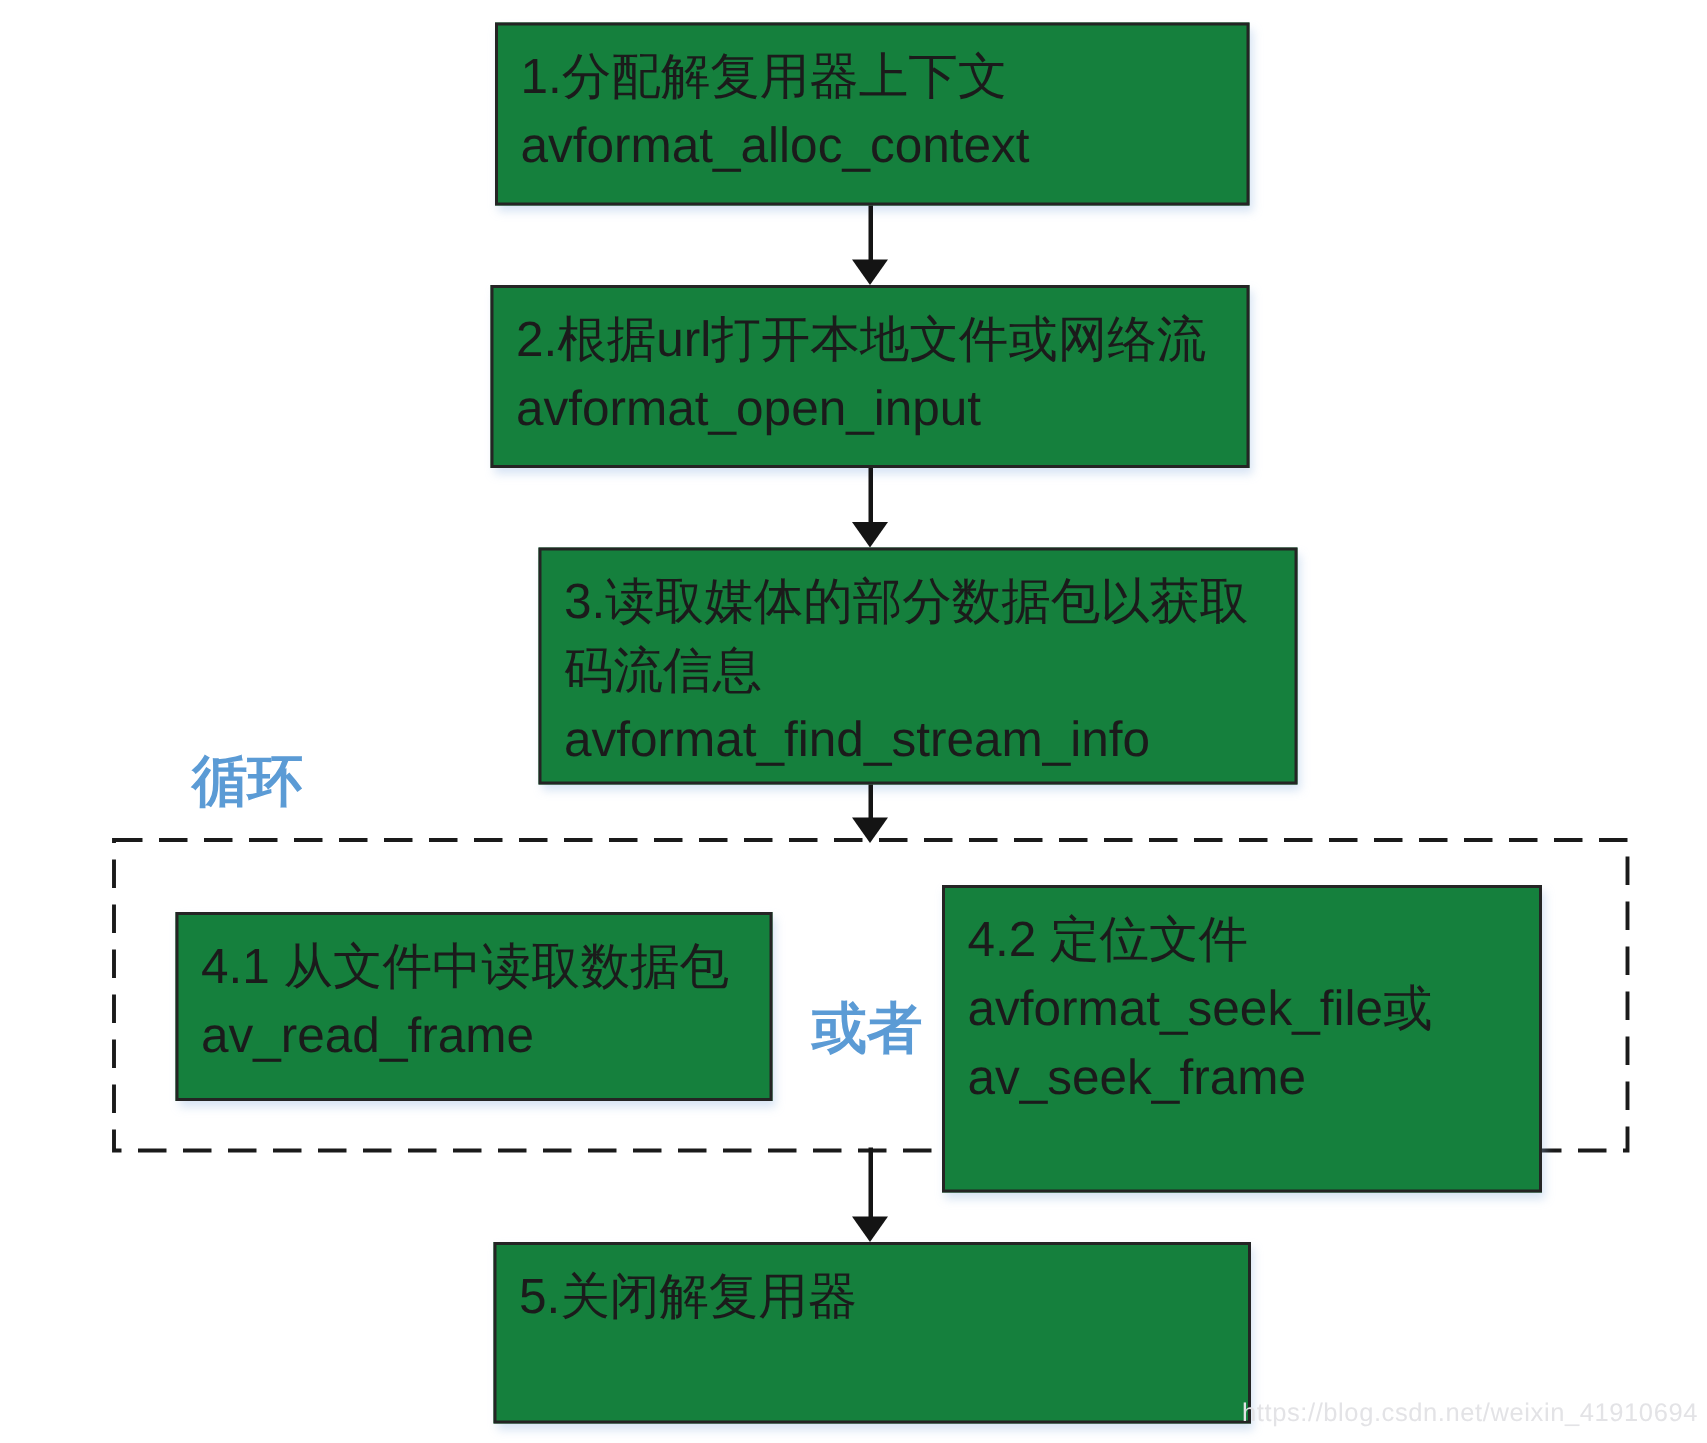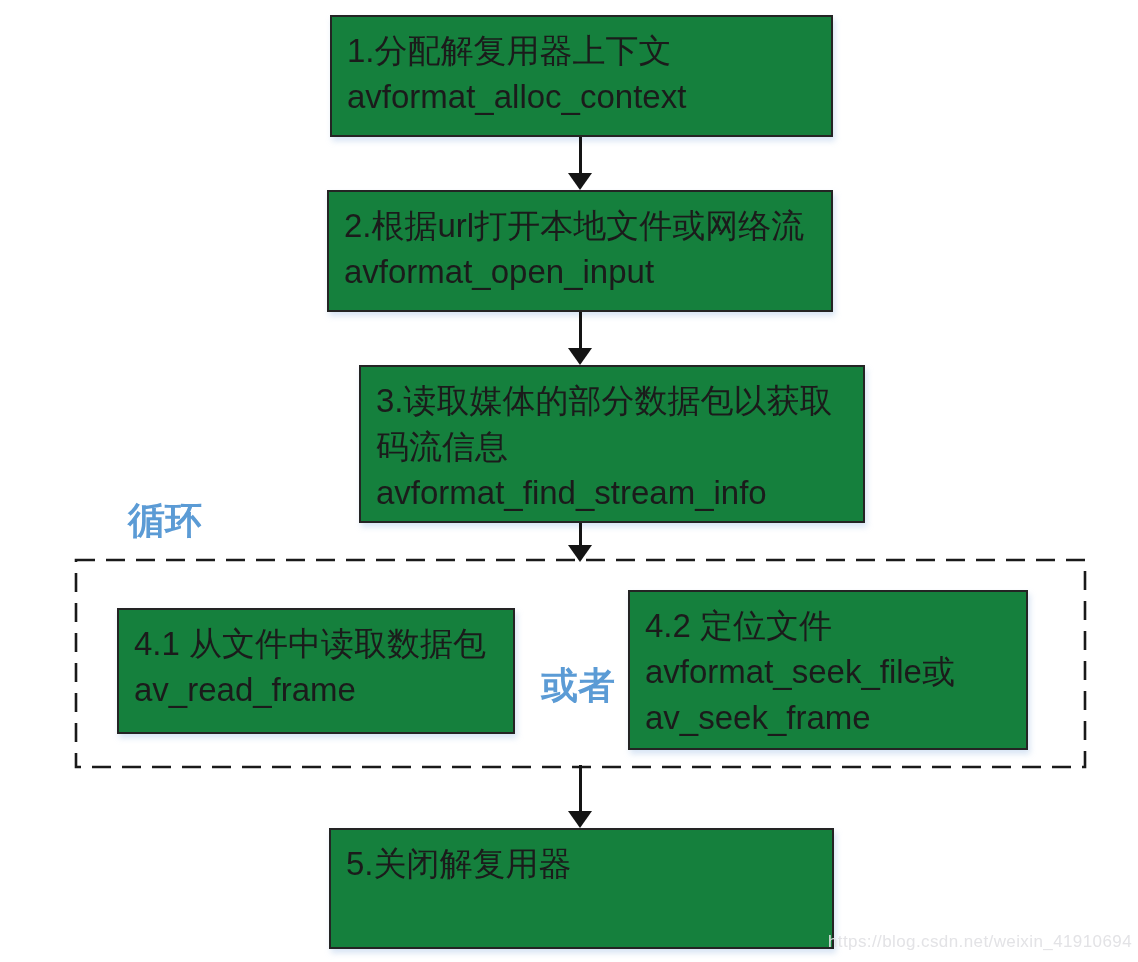--- a/index.html
+++ b/index.html
@@ -26,21 +26,21 @@
     padding: 11px 8px 0 15px;
     color: #1b1b1b;
     font-size: 33px;
     line-height: 46px;
     white-space: nowrap;
   }
   #box-step1   { left: 330px; top: 15px;  width: 503px; height: 122px; }
   #box-step2   { left: 327px; top: 190px; width: 506px; height: 122px; }
   #box-step3   { left: 327px; top: 365px; width: 506px; height: 158px; margin-left: 32px; }
   #box-step4-1 { left: 117px; top: 608px; width: 398px; height: 126px; }
-  #box-step4-2 { left: 628px; top: 590px; width: 400px; height: 160px; }
+  #box-step4-2 { left: 628px; top: 590px; width: 400px; height: 205px; }
   #box-step5   { left: 329px; top: 828px; width: 505px; height: 121px; }
 
   
   .flow-arrow {
     position: absolute;
     left: 568px;
     width: 24px;
     display: flex;
     flex-direction: column;
     align-items: center;

